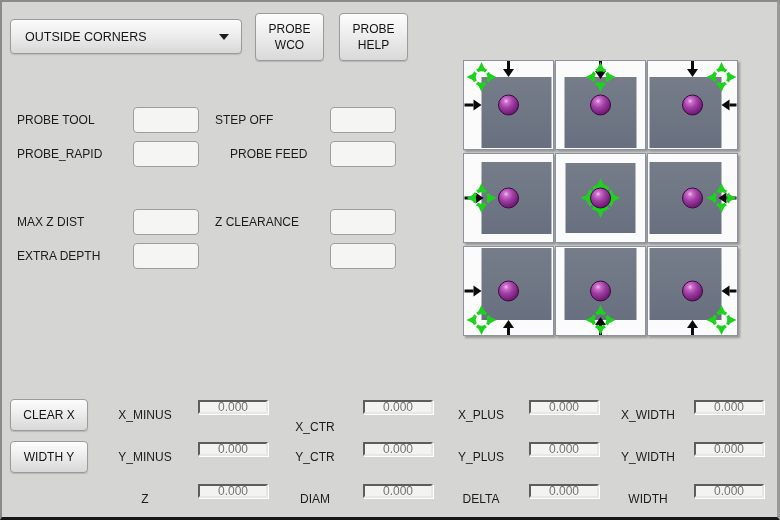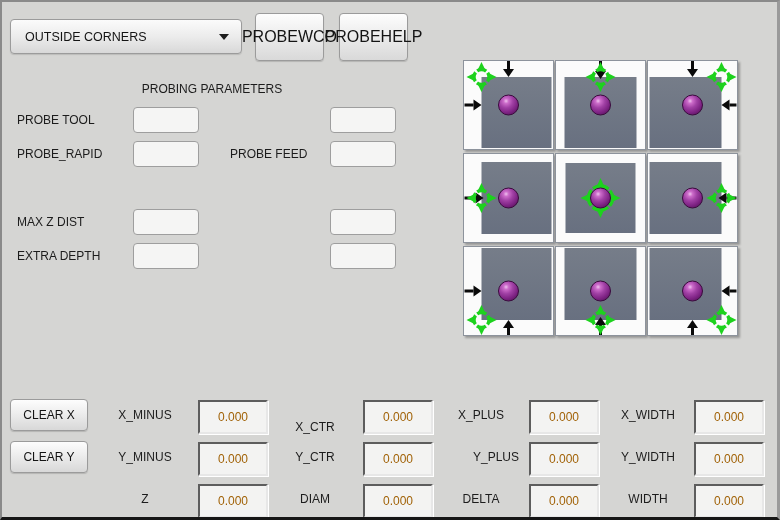--- a/index.html
+++ b/index.html
@@ -8,25 +8,25 @@
           border-bottom:3px solid #161616;overflow:hidden;
           color:#1a1a1a;font-size:12px;}
   
   .combo{position:absolute;left:8px;top:17px;width:232px;height:35px;box-sizing:border-box;
          background:linear-gradient(180deg,#fbfbfb 0%,#ececec 50%,#d8d8d8 100%);
          border:1px solid #9b9b9b;border-radius:4px;display:flex;align-items:center;
          padding:0 12px 0 14px;cursor:pointer;box-shadow:0 1px 1px rgba(0,0,0,.12);}
   .combo-text{flex:1;font-size:12.5px;color:#141414;}
   .caret{width:0;height:0;border-left:5px solid transparent;border-right:5px solid transparent;
          border-top:6px solid #1d1d1d;}
-  .btn{position:absolute;box-sizing:border-box;display:flex;flex-direction:row;
+  .btn{position:absolute;box-sizing:border-box;display:flex;flex-direction:column;
        align-items:center;justify-content:center;text-align:center;line-height:1.35;
        background:linear-gradient(180deg,#fdfdfd 0%,#ededed 45%,#d9d9d9 100%);
        border:1px solid #9b9b9b;border-radius:4px;cursor:pointer;
-       box-shadow:0 1px 1px rgba(0,0,0,.15);font-size:16px;color:#141414;}
+       box-shadow:0 1px 1px rgba(0,0,0,.15);font-size:12px;color:#141414;}
   
   .ptitle{position:absolute;left:0;top:80px;width:420px;text-align:center;
           font-size:12px;color:#1c1c1c;}
   .prow{position:absolute;left:0;width:460px;height:28px;}
   .plabel{position:absolute;top:0;height:28px;line-height:28px;font-size:12px;color:#1c1c1c;
           white-space:nowrap;}
   .pinput{position:absolute;top:1px;width:66px;height:26px;box-sizing:border-box;
           background:#f5f5f4;border:1px solid #9e9e9e;border-radius:4px;
           font-family:"Liberation Sans",sans-serif;font-size:12px;text-align:center;
           color:#1a1a1a;padding:0 4px;outline:none;}
@@ -36,24 +36,24 @@
          border:1px solid #8d939c;box-shadow:1.5px 2px 2px rgba(60,60,60,.4);cursor:pointer;}
   .pcell svg{display:block;}
   
   .rbtn{position:absolute;left:8px;width:78px;height:32px;box-sizing:border-box;
         display:flex;align-items:center;justify-content:center;
         background:linear-gradient(180deg,#fdfdfd 0%,#ededed 45%,#d8d8d8 100%);
         border:1px solid #9b9b9b;border-radius:4px;cursor:pointer;
         box-shadow:0 1px 1px rgba(0,0,0,.15);font-size:12px;color:#141414;}
   .rlabel{position:absolute;height:32px;line-height:32px;width:86px;text-align:center;
           font-size:12px;color:#1c1c1c;white-space:nowrap;}
-  .rfield{position:absolute;width:70px;height:34px;top:1px;box-sizing:border-box;
+  .rfield{position:absolute;width:70px;height:14px;top:1px;box-sizing:border-box;
           background:#f3f3f2;border:2px solid;border-color:#5d5d5d #e7e7e7 #e7e7e7 #5d5d5d;
           box-shadow:1px 1px 0 #ffffff;display:flex;align-items:center;justify-content:center;
-          font-size:12px;color:#a16207;}
+          font-size:12px;color:#737373;}
 </style>
 </head>
 <body>
 
 <svg width="0" height="0" style="position:absolute" aria-hidden="true">
   <defs>
     <radialGradient id="ballGrad" cx="0.38" cy="0.3" r="0.85">
       <stop offset="0" stop-color="#efc0ee"></stop>
       <stop offset="0.15" stop-color="#cc6cca"></stop>
       <stop offset="0.4" stop-color="#a040a4"></stop>
@@ -75,36 +75,37 @@
   </div>
   <div class="btn" style="left:253px;top:11px;width:69px;height:48px">
     <span>PROBE</span>
     <span>WCO</span>
   </div>
   <div class="btn" style="left:337px;top:11px;width:69px;height:48px">
     <span>PROBE</span>
     <span>HELP</span>
   </div>
 
-  <div class="ptitle">PROBING PARAMETERS</div>
 
   <div class="prow" style="top:104px">
     <span class="plabel" style="left:15px">PROBE TOOL</span>
     <input class="pinput" style="left: 131px;" value="">
+    <span class="plabel" style="left:213px">STEP OFF</span>
     <input class="pinput" style="left: 328px;" value="">
   </div>
   <div class="prow" style="top:138px">
     <span class="plabel" style="left:15px">PROBE_RAPID</span>
     <input class="pinput" style="left: 131px;" value="">
     <span class="plabel" style="left:228px">PROBE FEED</span>
     <input class="pinput" style="left: 328px;" value="">
   </div>
   <div class="prow" style="top:206px">
     <span class="plabel" style="left:15px">MAX Z DIST</span>
     <input class="pinput" style="left: 131px;" value="">
+    <span class="plabel" style="left:213px">Z CLEARANCE</span>
     <input class="pinput" style="left: 328px;" value="">
   </div>
   <div class="prow" style="top:240px">
     <span class="plabel" style="left:15px">EXTRA DEPTH</span>
     <input class="pinput" style="left: 131px;" value="">
     <input class="pinput" style="left: 328px;" value="">
   </div>
 
   <div id="probe-grid">
       <div class="pcell" style="left: 461px; top: 58px;">
@@ -271,39 +272,39 @@
     </g>
           <circle cx="44" cy="44" r="10" fill="url(#ballGrad)" stroke="#3a0a3d" stroke-width="1"></circle>
         </svg>
       </div>
     </div>
 
   <div class="rbtn" style="top:397px">
       <span>CLEAR X</span>
     </div>
   <div class="rbtn" style="top:439px">
-      <span>CLEAR Y</span>
+      <span>WIDTH Y</span>
     </div>
 
   <div>
     <span class="rlabel" style="left:100px;top:397px">X_MINUS</span>
     <div class="rfield" style="left:196px;top:398px">0.000</div>
     <span class="rlabel" style="left:270px;top:409px">X_CTR</span>
     <div class="rfield" style="left:361px;top:398px">0.000</div>
     <span class="rlabel" style="left:436px;top:397px">X_PLUS</span>
     <div class="rfield" style="left:527px;top:398px">0.000</div>
     <span class="rlabel" style="left:603px;top:397px">X_WIDTH</span>
     <div class="rfield" style="left:692px;top:398px">0.000</div>
   </div>
   <div>
     <span class="rlabel" style="left:100px;top:439px">Y_MINUS</span>
     <div class="rfield" style="left:196px;top:440px">0.000</div>
     <span class="rlabel" style="left:270px;top:439px">Y_CTR</span>
     <div class="rfield" style="left:361px;top:440px">0.000</div>
-    <span class="rlabel" style="left:451px;top:439px">Y_PLUS</span>
+    <span class="rlabel" style="left:436px;top:439px">Y_PLUS</span>
     <div class="rfield" style="left:527px;top:440px">0.000</div>
     <span class="rlabel" style="left:603px;top:439px">Y_WIDTH</span>
     <div class="rfield" style="left:692px;top:440px">0.000</div>
   </div>
   <div>
     <span class="rlabel" style="left:100px;top:481px">Z</span>
     <div class="rfield" style="left:196px;top:482px">0.000</div>
     <span class="rlabel" style="left:270px;top:481px">DIAM</span>
     <div class="rfield" style="left:361px;top:482px">0.000</div>
     <span class="rlabel" style="left:436px;top:481px">DELTA</span>

